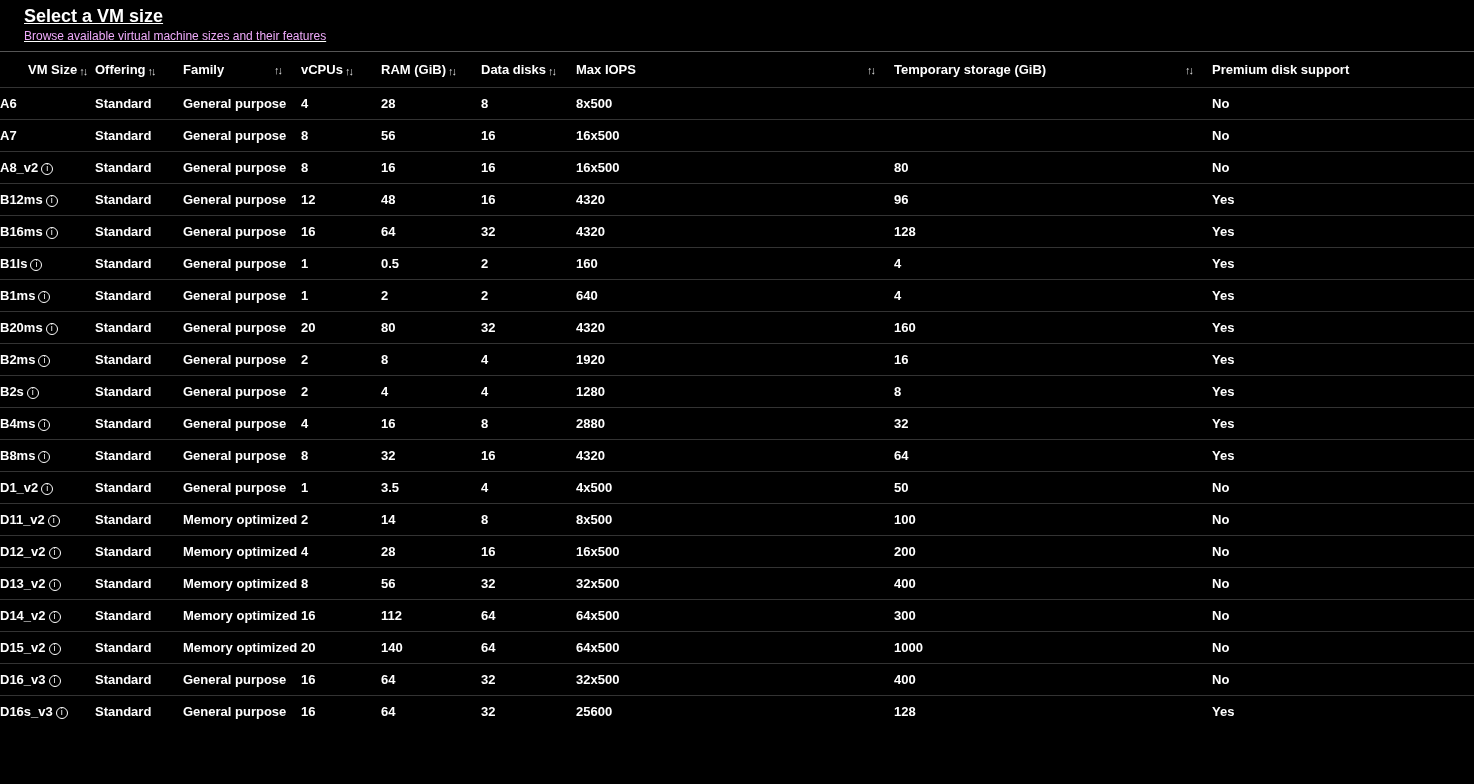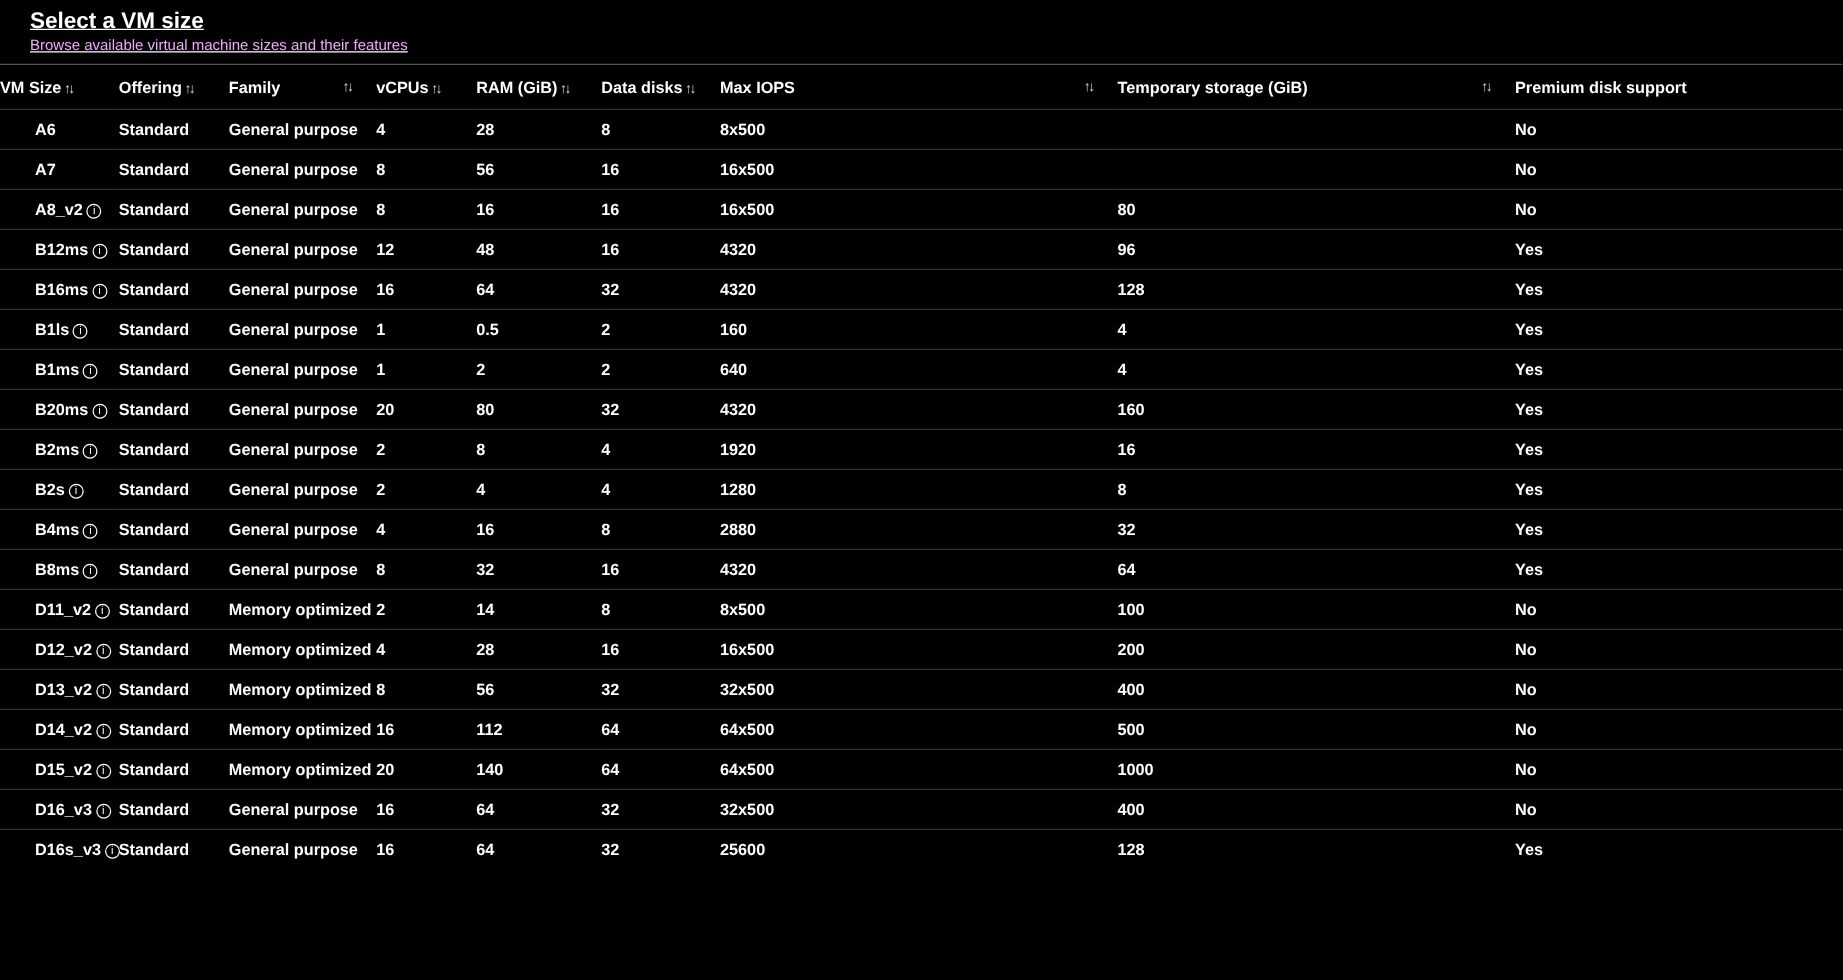--- a/index.html
+++ b/index.html
@@ -34,29 +34,29 @@
     table-layout: fixed;
   }
   thead th {
     text-align: left;
     font-weight: 600;
     font-size: 13px;
     padding: 10px 0 10px 0;
     white-space: nowrap;
     position: relative;
   }
-  thead th:first-child { }
+  thead th:first-child { padding-left: 28px; }
   tbody td {
     padding: 8px 0;
     border-top: 1px solid #333;
     white-space: nowrap;
     font-size: 13px;
     font-weight: 600;
   }
-  tbody td:first-child { padding-left: 28px; }
+  tbody td:first-child { }
   .sort-icon {
     display: inline-block;
     font-size: 11px;
     letter-spacing: -2px;
     margin-left: 2px;
     color: #ddd;
     vertical-align: middle;
   }
   .sort-right {
     position: absolute;
@@ -250,20 +250,31 @@
         <td>Standard</td>
         <td>General purpose</td>
         <td>8</td>
         <td>32</td>
         <td>16</td>
         <td>4320</td>
         <td>64</td>
         <td>Yes</td>
       </tr>
       <tr>
+        <td><span>D1_v2</span><span class="info-icon">i</span></td>
+        <td>Standard</td>
+        <td>General purpose</td>
+        <td>1</td>
+        <td>3.5</td>
+        <td>4</td>
+        <td>4x500</td>
+        <td>50</td>
+        <td>No</td>
+      </tr>
+      <tr>
         <td><span>D11_v2</span><span class="info-icon">i</span></td>
         <td>Standard</td>
         <td>Memory optimized</td>
         <td>2</td>
         <td>14</td>
         <td>8</td>
         <td>8x500</td>
         <td>100</td>
         <td>No</td>
       </tr>
@@ -290,21 +301,21 @@
         <td>No</td>
       </tr>
       <tr>
         <td><span>D14_v2</span><span class="info-icon">i</span></td>
         <td>Standard</td>
         <td>Memory optimized</td>
         <td>16</td>
         <td>112</td>
         <td>64</td>
         <td>64x500</td>
-        <td>500</td>
+        <td>300</td>
         <td>No</td>
       </tr>
       <tr>
         <td><span>D15_v2</span><span class="info-icon">i</span></td>
         <td>Standard</td>
         <td>Memory optimized</td>
         <td>20</td>
         <td>140</td>
         <td>64</td>
         <td>64x500</td>

